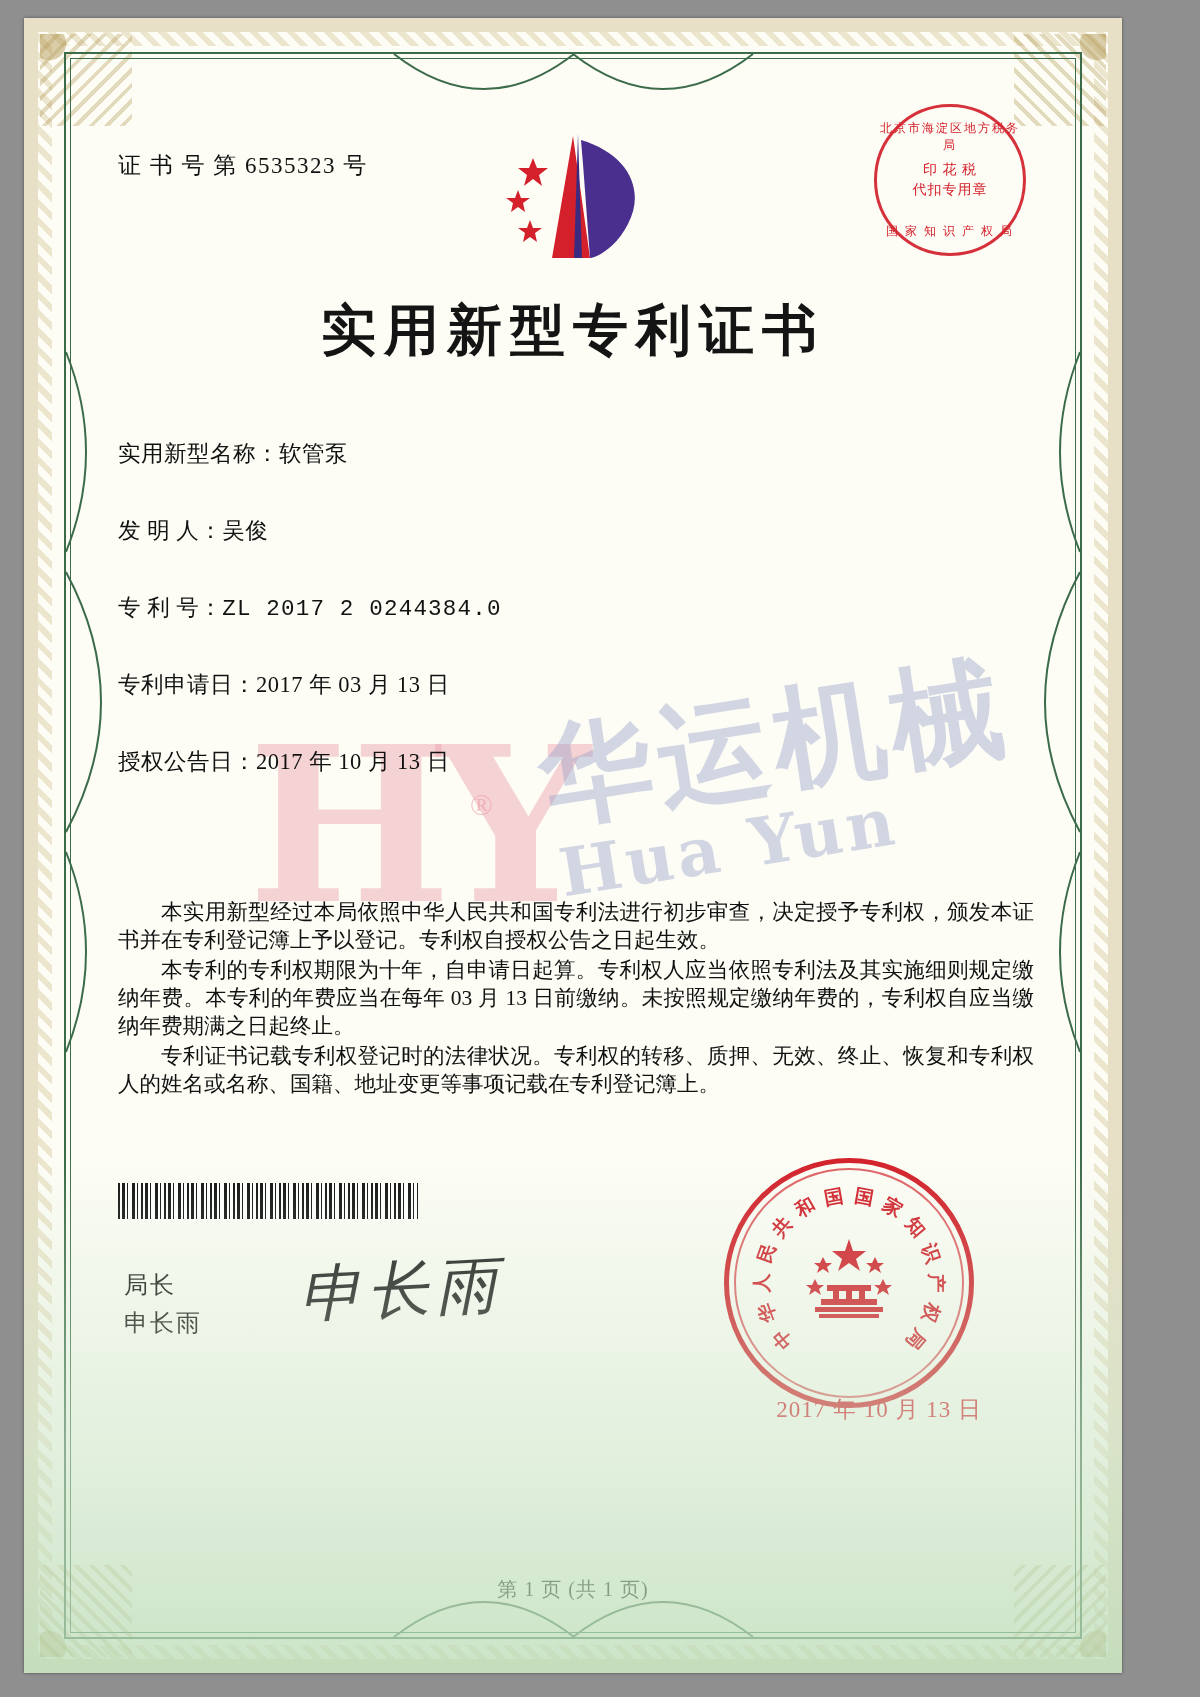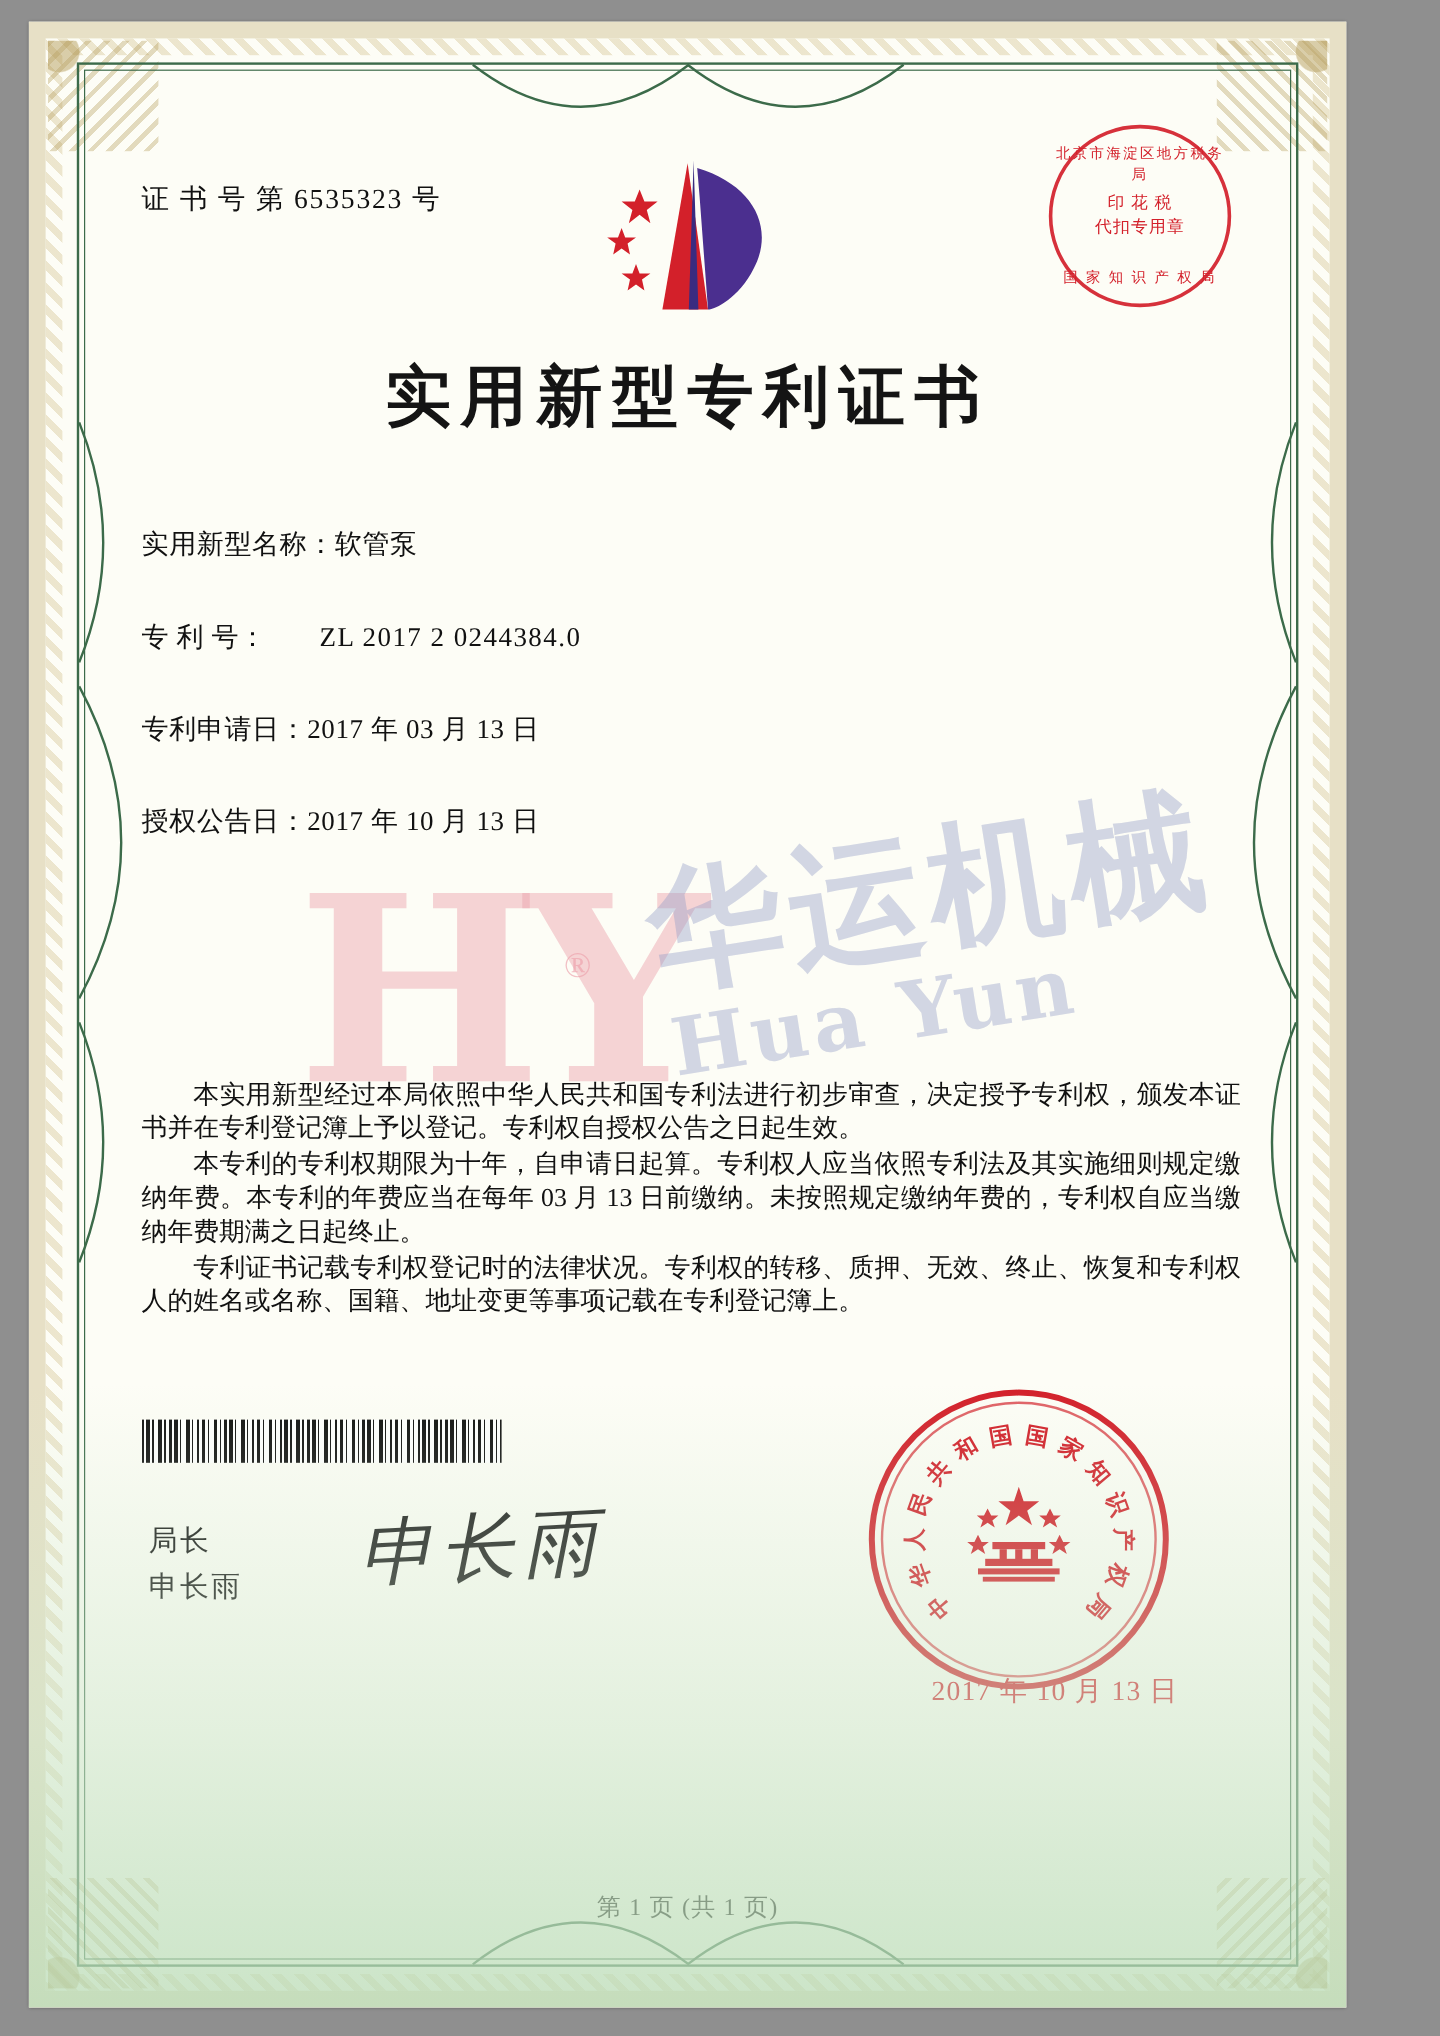--- a/index.html
+++ b/index.html
@@ -163,21 +163,21 @@
     top: 340px;
   }
   .field {
     font-size: 22.5px;
     color: #111;
     margin-bottom: 46px;
     white-space: nowrap;
   }
   .field .lbl { letter-spacing: 0.5px; margin-top: 10px; }
   .field .val { letter-spacing: 0.5px; }
-  .field .val.mono { font-family: Liberation Serif, serif; letter-spacing: 1.2px; margin-left: 44px; }
+  .field .val.mono { font-family: Liberation Mono, monospace; letter-spacing: 1.2px; }
 
   .paras {
     position: absolute;
     left: 14px;
     right: 8px;
     top: 800px;
     font-size: 21.5px;
     line-height: 28px;
     color: #111;
     text-align: justify;
@@ -393,20 +393,23 @@
     <div class="watermark">
       <div class="wm-hy">HY</div>
       <div class="wm-r">®</div>
       <div class="wm-cn">华运机械</div>
       <div class="wm-en">Hua Yun</div>
     </div>
 
     <div class="fields">
       <div class="field">
         <span class="lbl">实用新型名称：</span><span class="val">软管泵</span>
+      </div>
+      <div class="field">
+        <span class="lbl">发    明    人：</span><span class="val">吴俊</span>
       </div>
       <div class="field">
         <span class="lbl">专    利    号：</span><span class="val mono">ZL 2017 2 0244384.0</span>
       </div>
       <div class="field">
         <span class="lbl">专利申请日：</span><span class="val">2017 年 03 月 13 日</span>
       </div>
       <div class="field">
         <span class="lbl">授权公告日：</span><span class="val">2017 年 10 月 13 日</span>
       </div>

